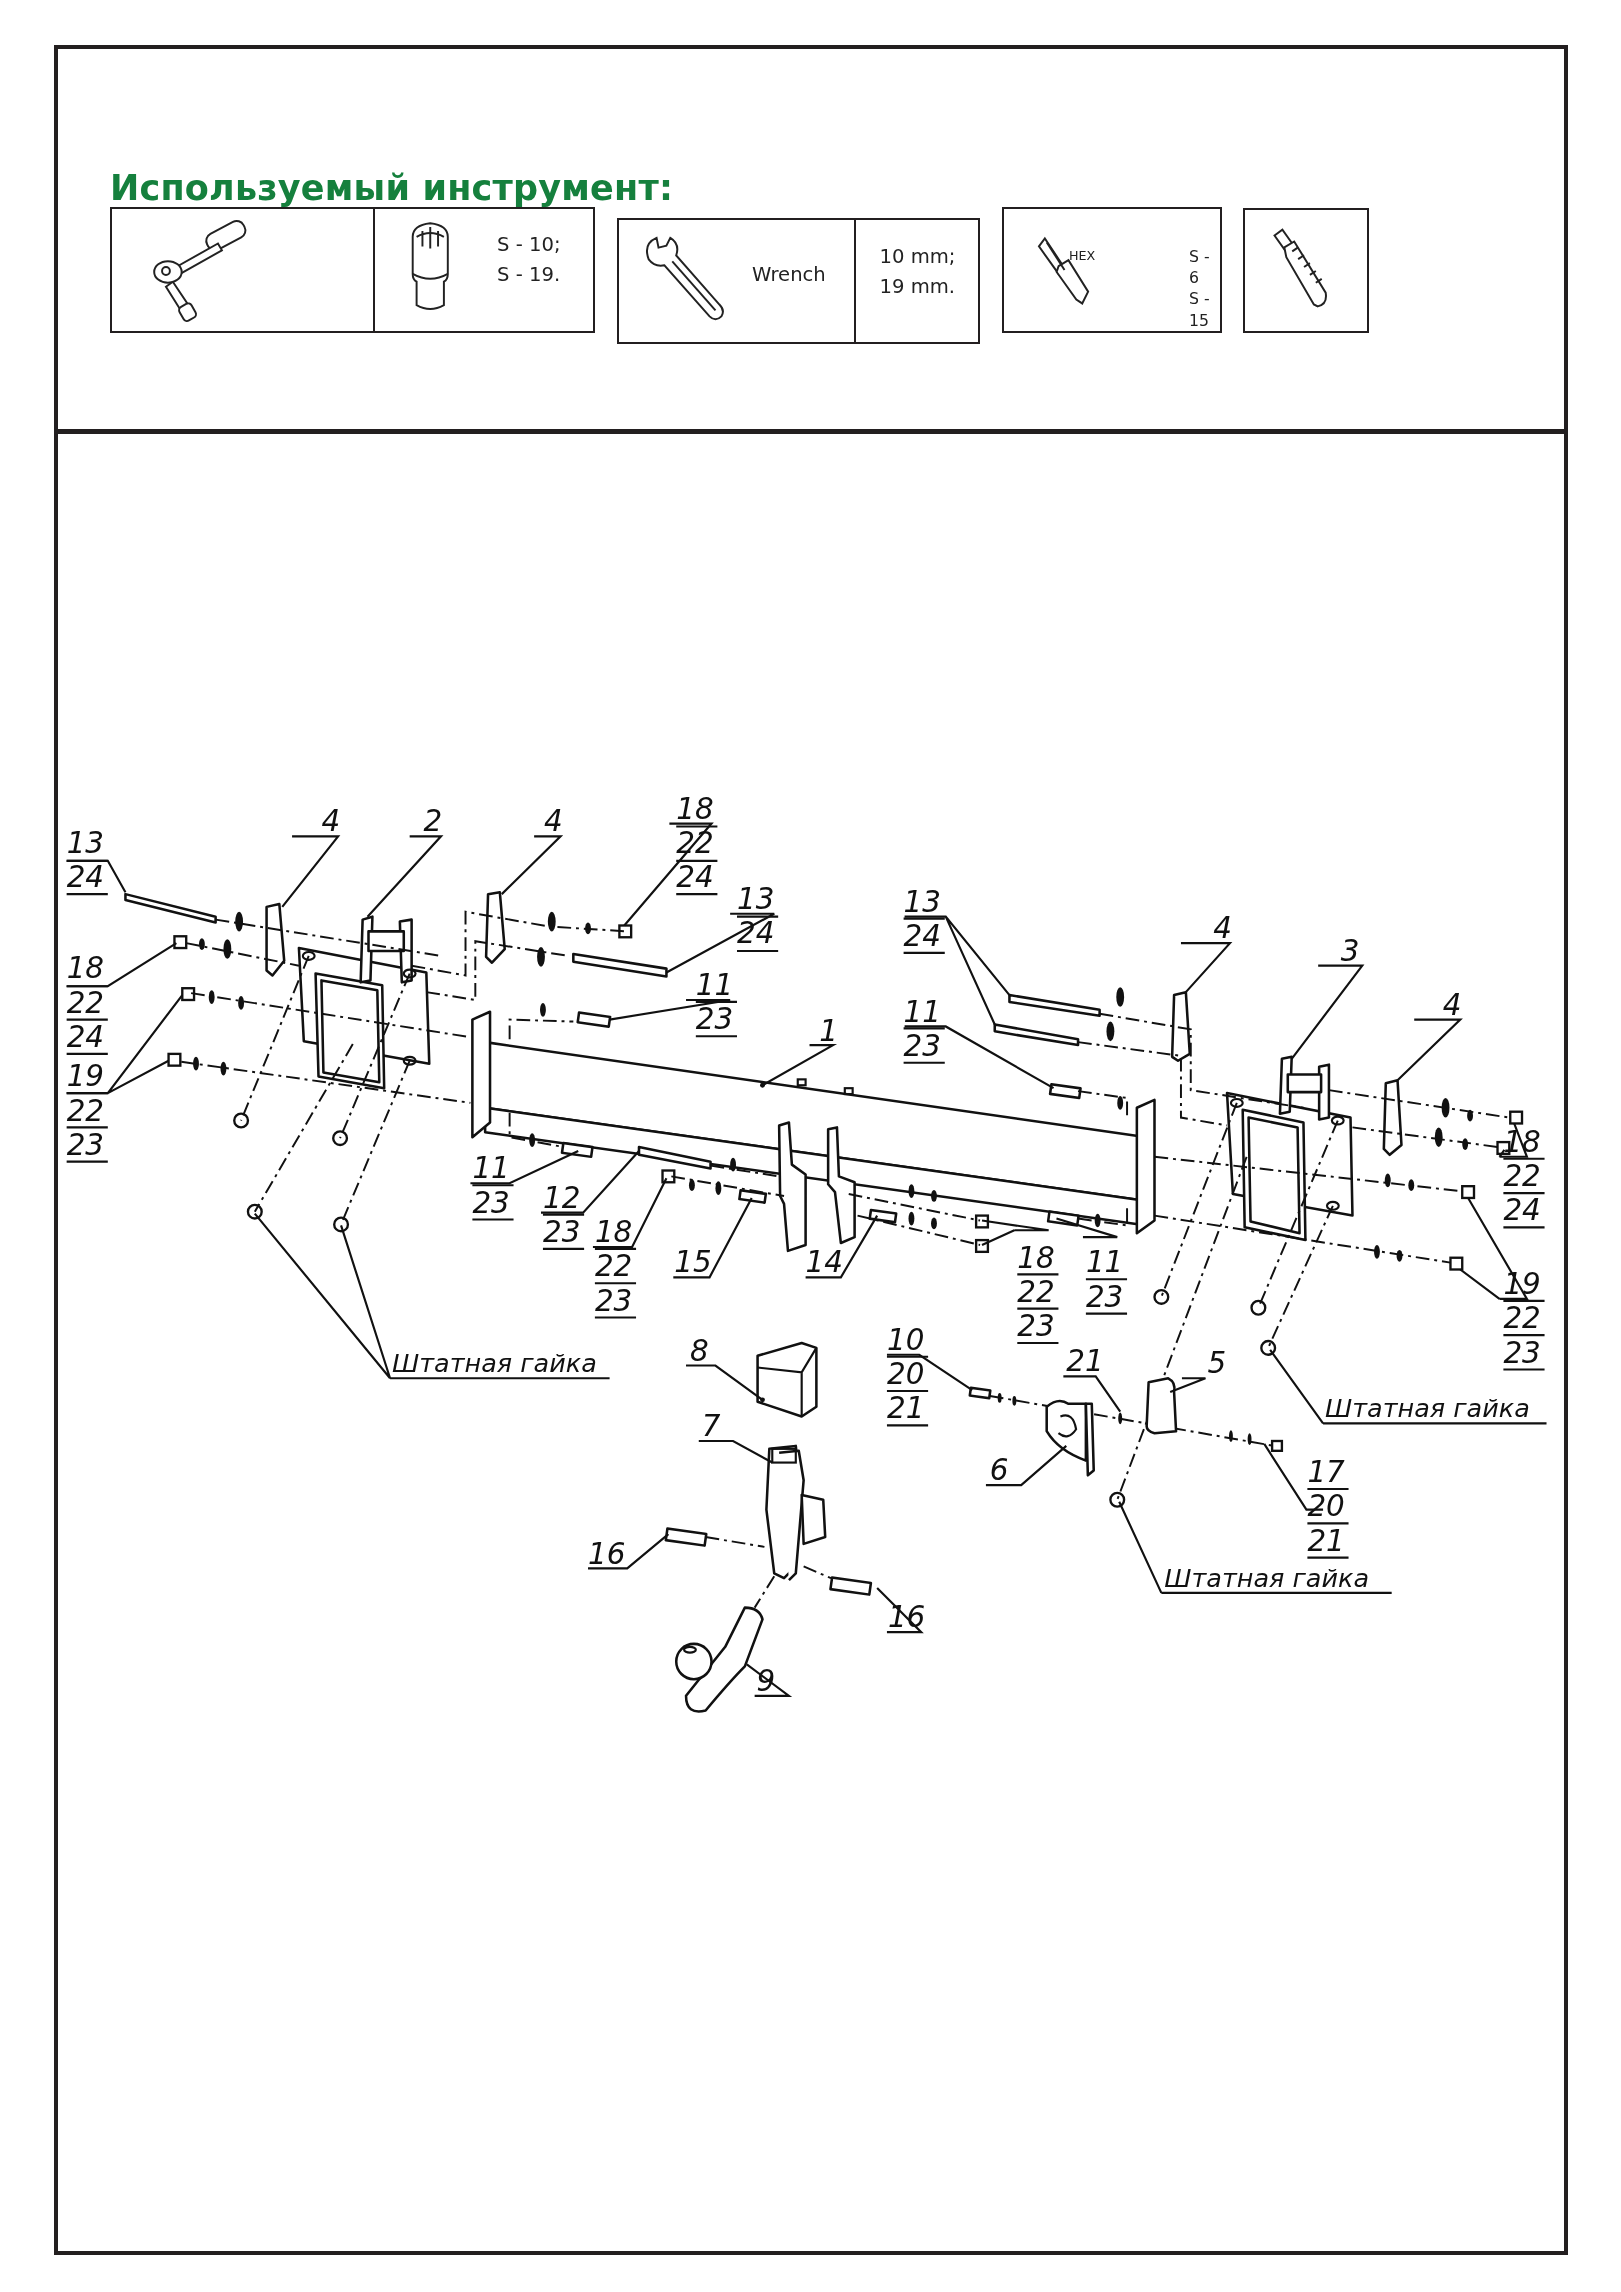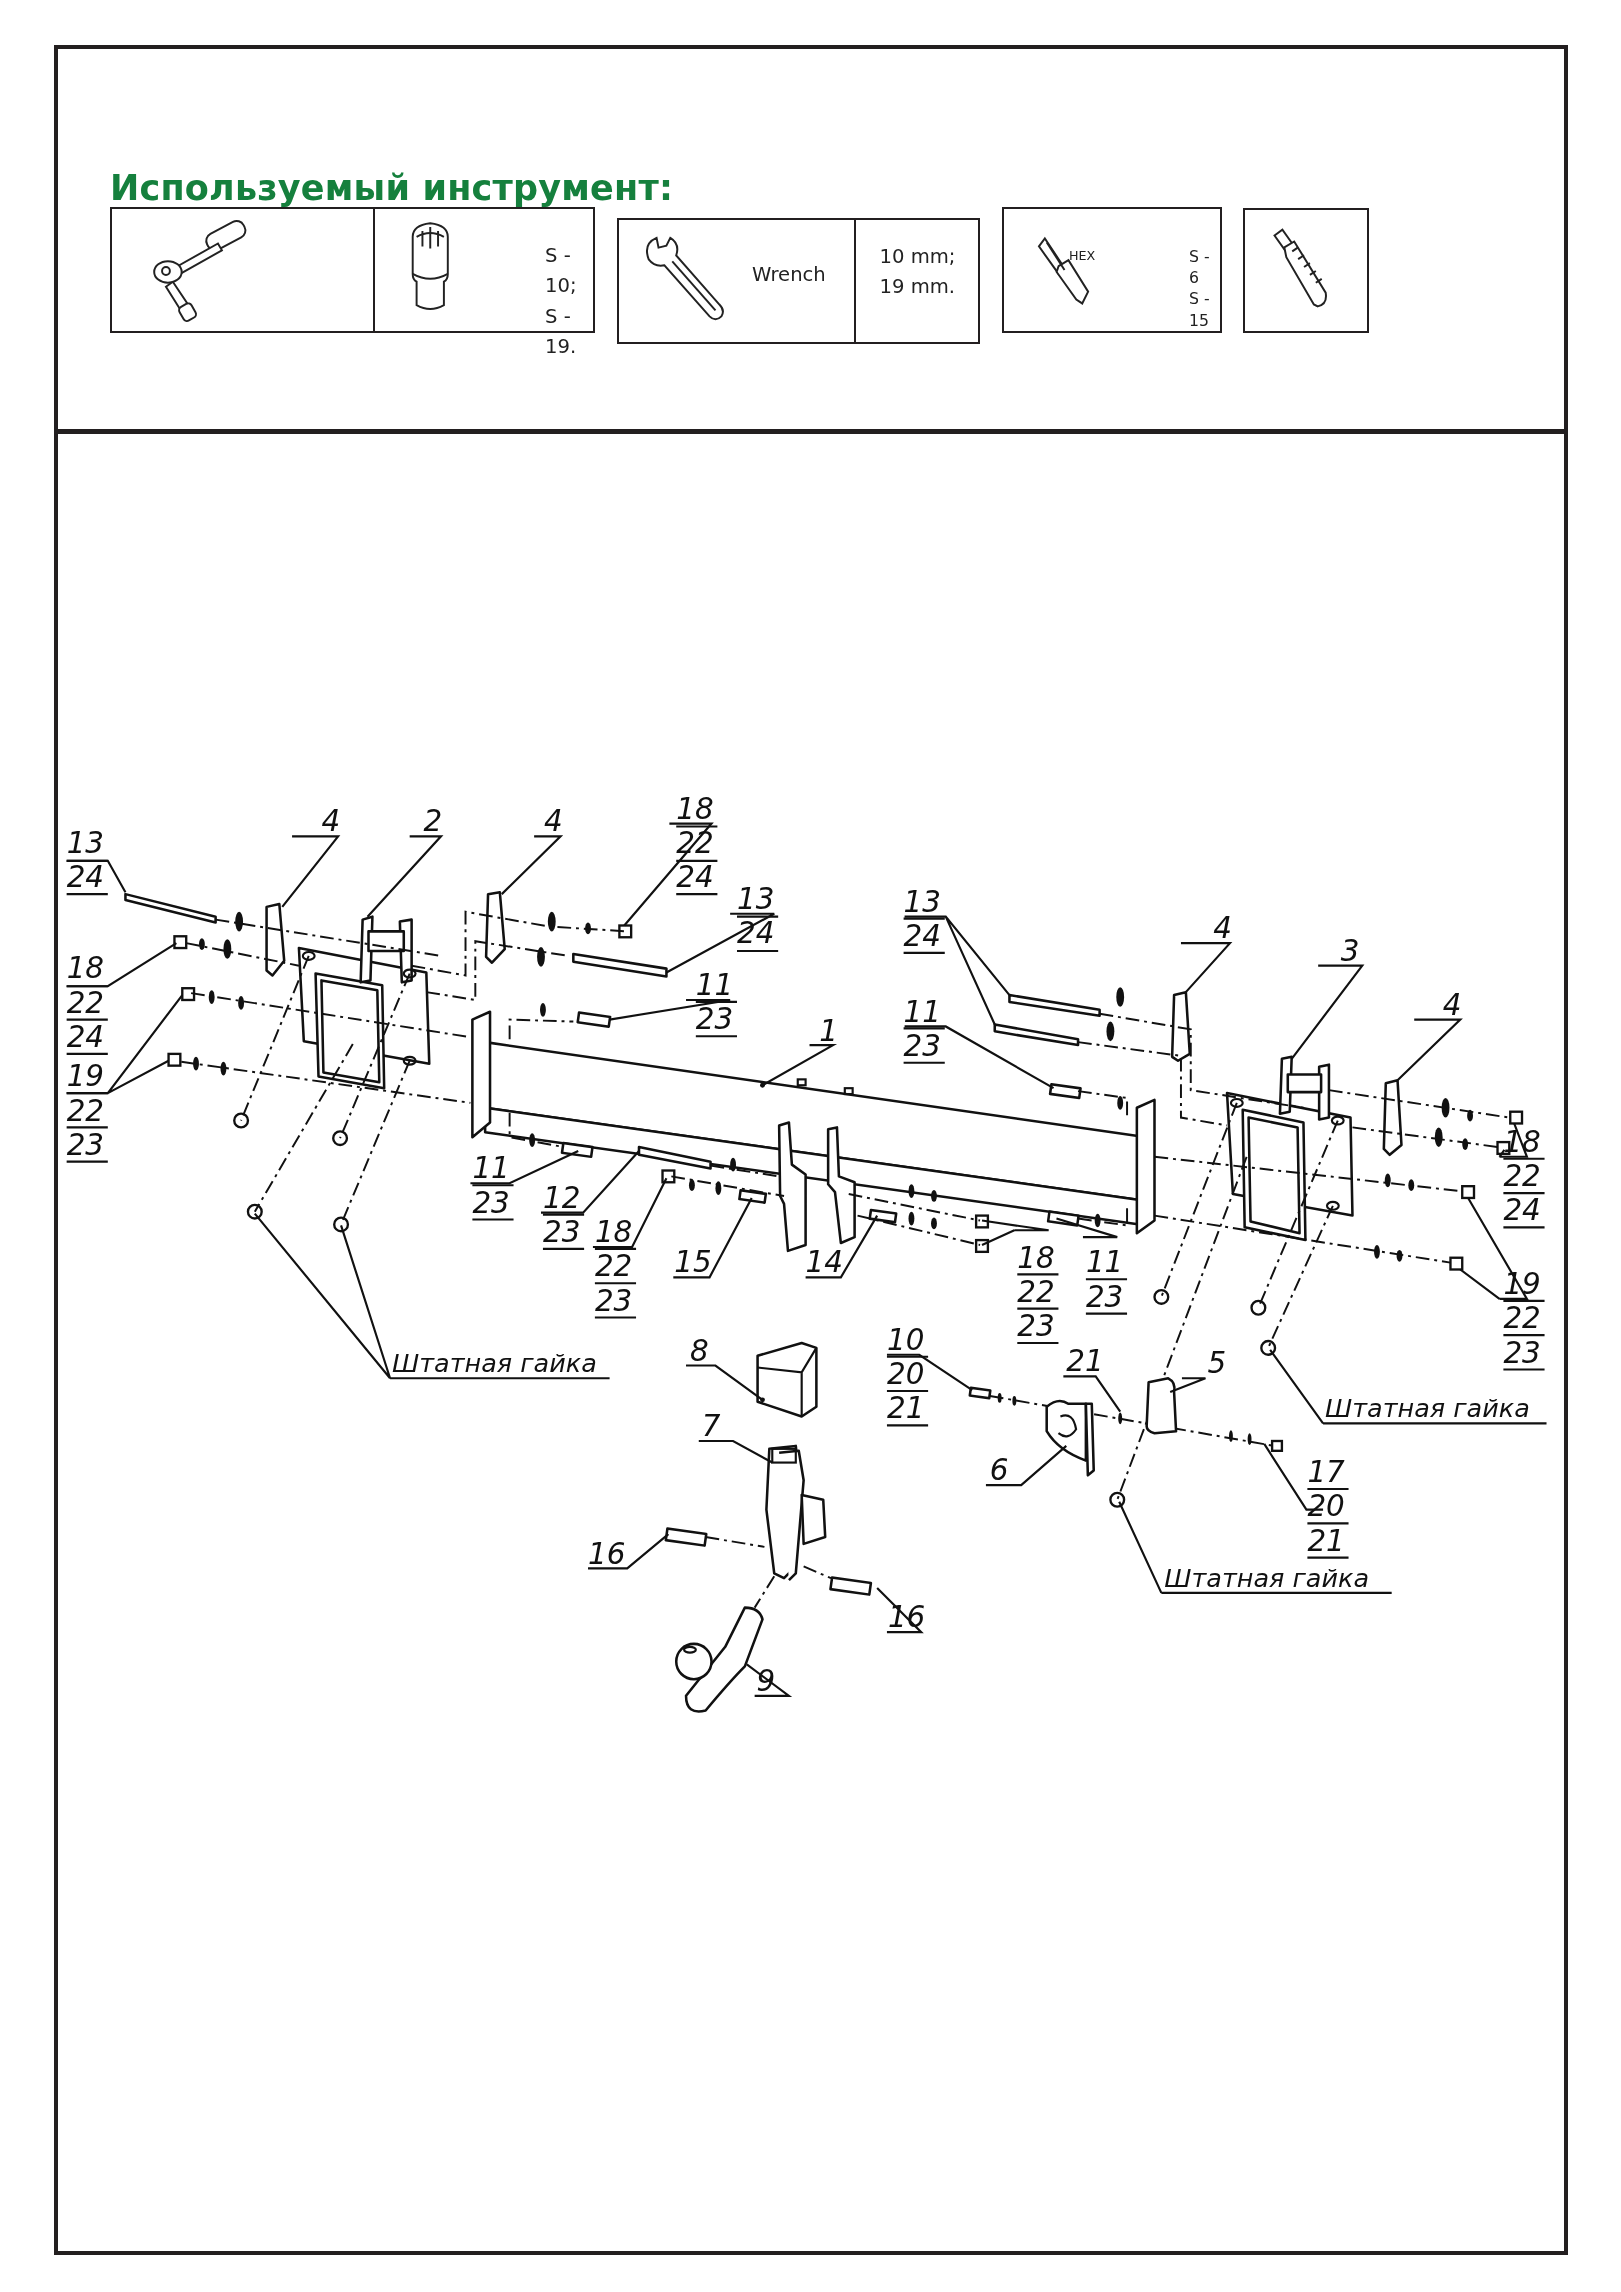--- a/index.html
+++ b/index.html
@@ -46,21 +46,21 @@
   </div>
   <div class="cell sep" style="left:261px;right:0;">
     <svg width="78" height="121" viewBox="0 0 80 123" style="position:absolute;left:25.5px;top:0;">
       <g fill="#fff" stroke="#222" stroke-width="2">
         <path d="M12 28 Q12 16 30 14 Q48 16 48 28 L48 66 Q48 72 44 74 L44 98 Q30 106 16 98 L16 74 Q12 72 12 66 Z"></path>
         <path d="M16 28 Q30 20 44 28"></path>
         <path d="M22 22 L22 38 M30 18 L30 40 M38 22 L38 38"></path>
         <path d="M12 66 Q30 76 48 66"></path>
       </g>
     </svg>
-    <div class="tool-text" style="left:122px;top:32px;margin-left:48px;">
+    <div class="tool-text" style="left:122px;top:21px;">
       <div>S - 10;</div>
       <div>S - 19.</div>
     </div>
   </div>
 </div>
 
 <div class="toolbox" style="left:617px;top:218px;width:363px;height:126px;">
   <div class="cell" style="left:0;width:235px;">
     <svg width="108" height="121" viewBox="0 0 110 123" style="position:absolute;left:13.7px;top:0;">
       <g fill="#fff" stroke="#222" stroke-width="2">

